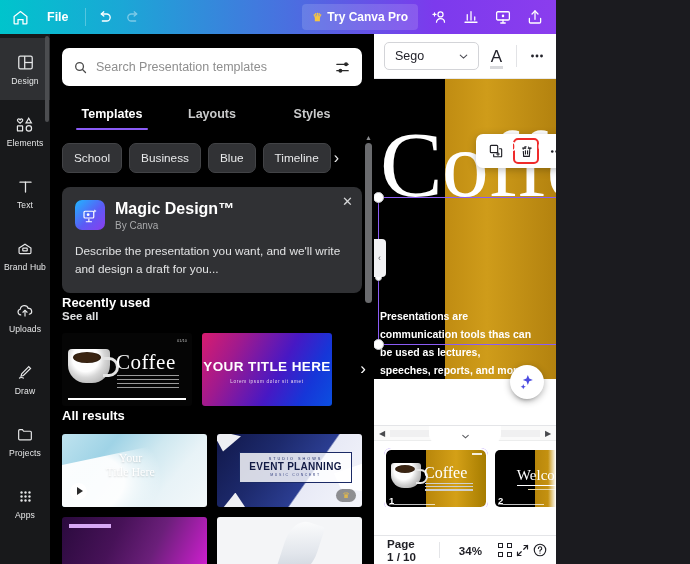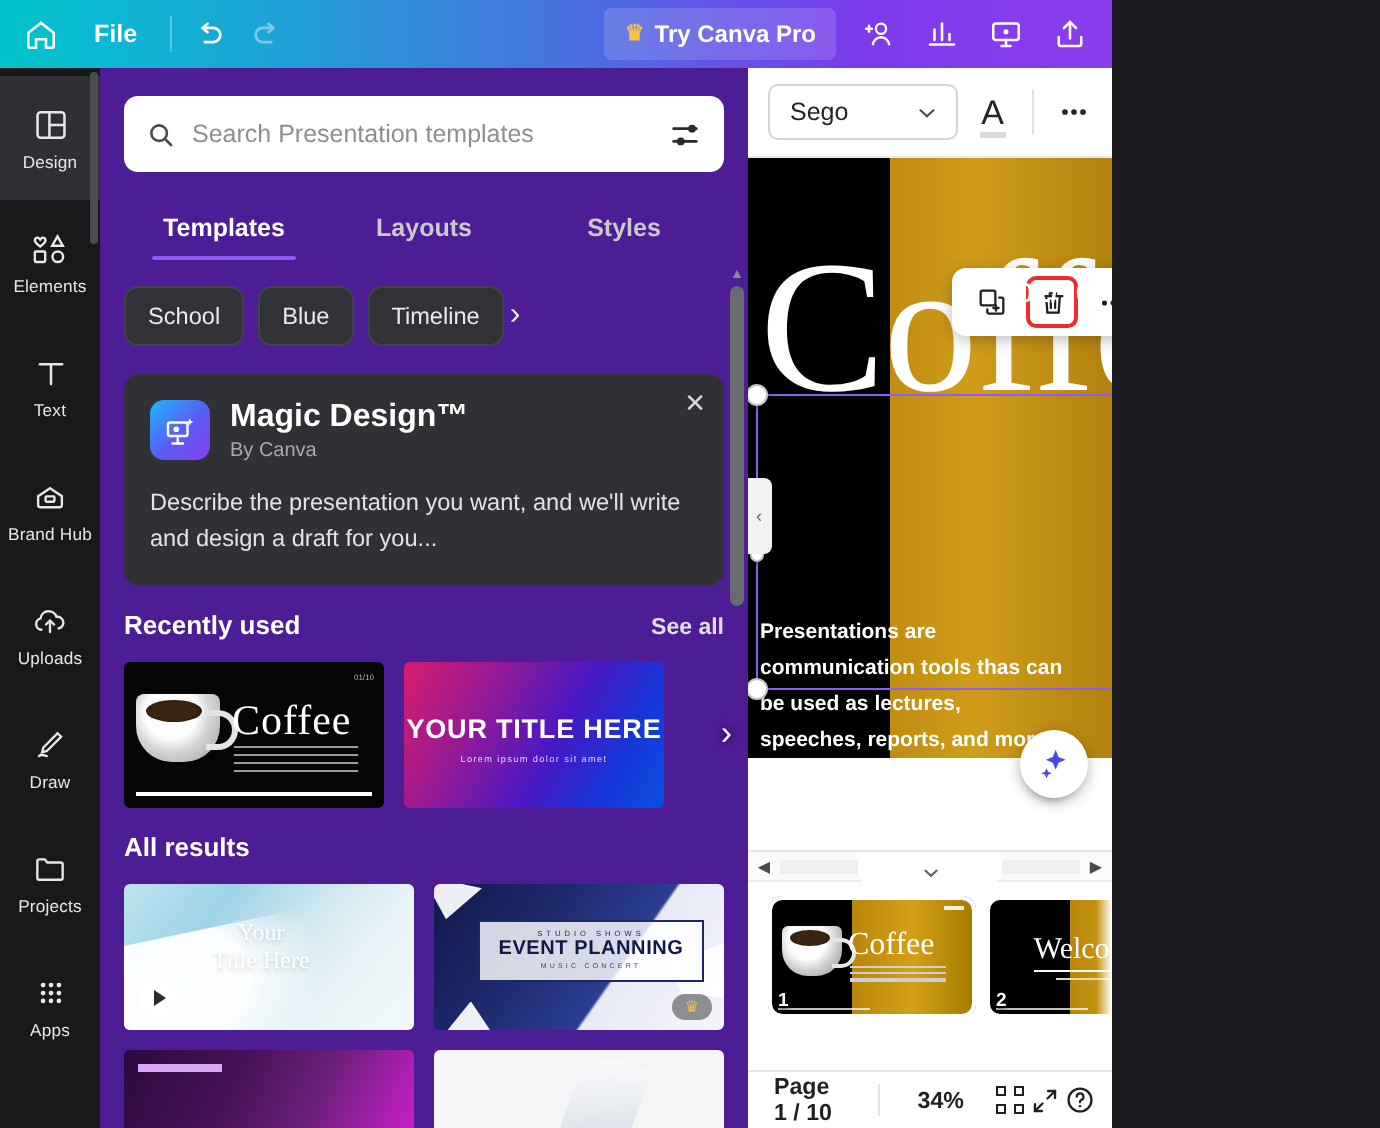--- a/index.html
+++ b/index.html
@@ -52,21 +52,21 @@
   }
   .rail-item.active { background: #2f3033; }
   .rail-label { font-size: 8.6px; letter-spacing: .1px; }
   .rail-scroll {
     position: absolute; right: 1px; top: 2px; width: 4px; height: 86px;
     background: #4c4d50; border-radius: 3px;
   }
 
   
   .panel {
-    width: 324px; flex: 0 0 324px; background: #4c1d95;
+    width: 324px; flex: 0 0 324px; background: #000000;
     position: relative; display: flex; flex-direction: column; z-index: 15;
     overflow: hidden;
     align-items: flex-end;
   }
   .panel-inner { padding: 14px 12px 0 12px; flex: 1; overflow: hidden; }
   .searchrow {
     display: flex; align-items: center; gap: 8px;
     background: #fff; border-radius: 7px; height: 38px; padding: 0 11px;
   }
   .search-input {
@@ -105,21 +105,21 @@
     display: flex; align-items: center; justify-content: center;
   }
   .magic-title { font-size: 16px; font-weight: bold; color: #fff; line-height: 1.25; }
   .magic-by { font-size: 10px; color: #a9aaac; margin-top: 1px; }
   .magic-x {
     position: absolute; top: 8px; right: 9px; color: #d6d7d8;
     font-size: 13px; cursor: pointer; line-height: 1;
   }
   .magic-desc { margin-top: 11px; font-size: 11.8px; color: #e2e3e4; line-height: 1.55; }
 
-  .sechead { display: flex; align-items: baseline; justify-content: space-between; margin-top: 12px; }
+  .sechead { display: flex; align-items: baseline; justify-content: space-between; margin-top: 2px; flex-direction: column; }
   .sechead-title { font-size: 13px; font-weight: bold; color: #fff; }
   .sechead-link { font-size: 11.5px; font-weight: bold; color: #dfe0e1; cursor: pointer; }
 
   .thumbrow { display: flex; gap: 10px; margin-top: 11px; position: relative; }
   .thumb { width: 130px; height: 73px; border-radius: 3px; overflow: hidden; position: relative; cursor: pointer; }
   .thumbrow .chev-right {
     position: absolute; right: -4px; top: 50%; transform: translateY(-50%);
     color: #fff; font-size: 17px; text-shadow: 0 0 4px #000;
   }
 
@@ -552,20 +552,21 @@
         </div>
 
         <div class="tabs">
           <div class="tab active">Templates</div>
           <div class="tab">Layouts</div>
           <div class="tab">Styles</div>
         </div>
 
         <div class="chips">
           <div class="chip">School</div>
+          <div class="chip">Business</div>
           <div class="chip">Blue</div>
           <div class="chip">Timeline</div>
           <span class="chip-next">›</span>
         </div>
 
         <div class="magic">
           <span class="magic-x">✕</span>
           <div class="magic-head">
             <div class="magic-icon">
               <svg width="18" height="18" viewBox="0 0 24 24" fill="none" stroke="#fff" stroke-width="1.6">

